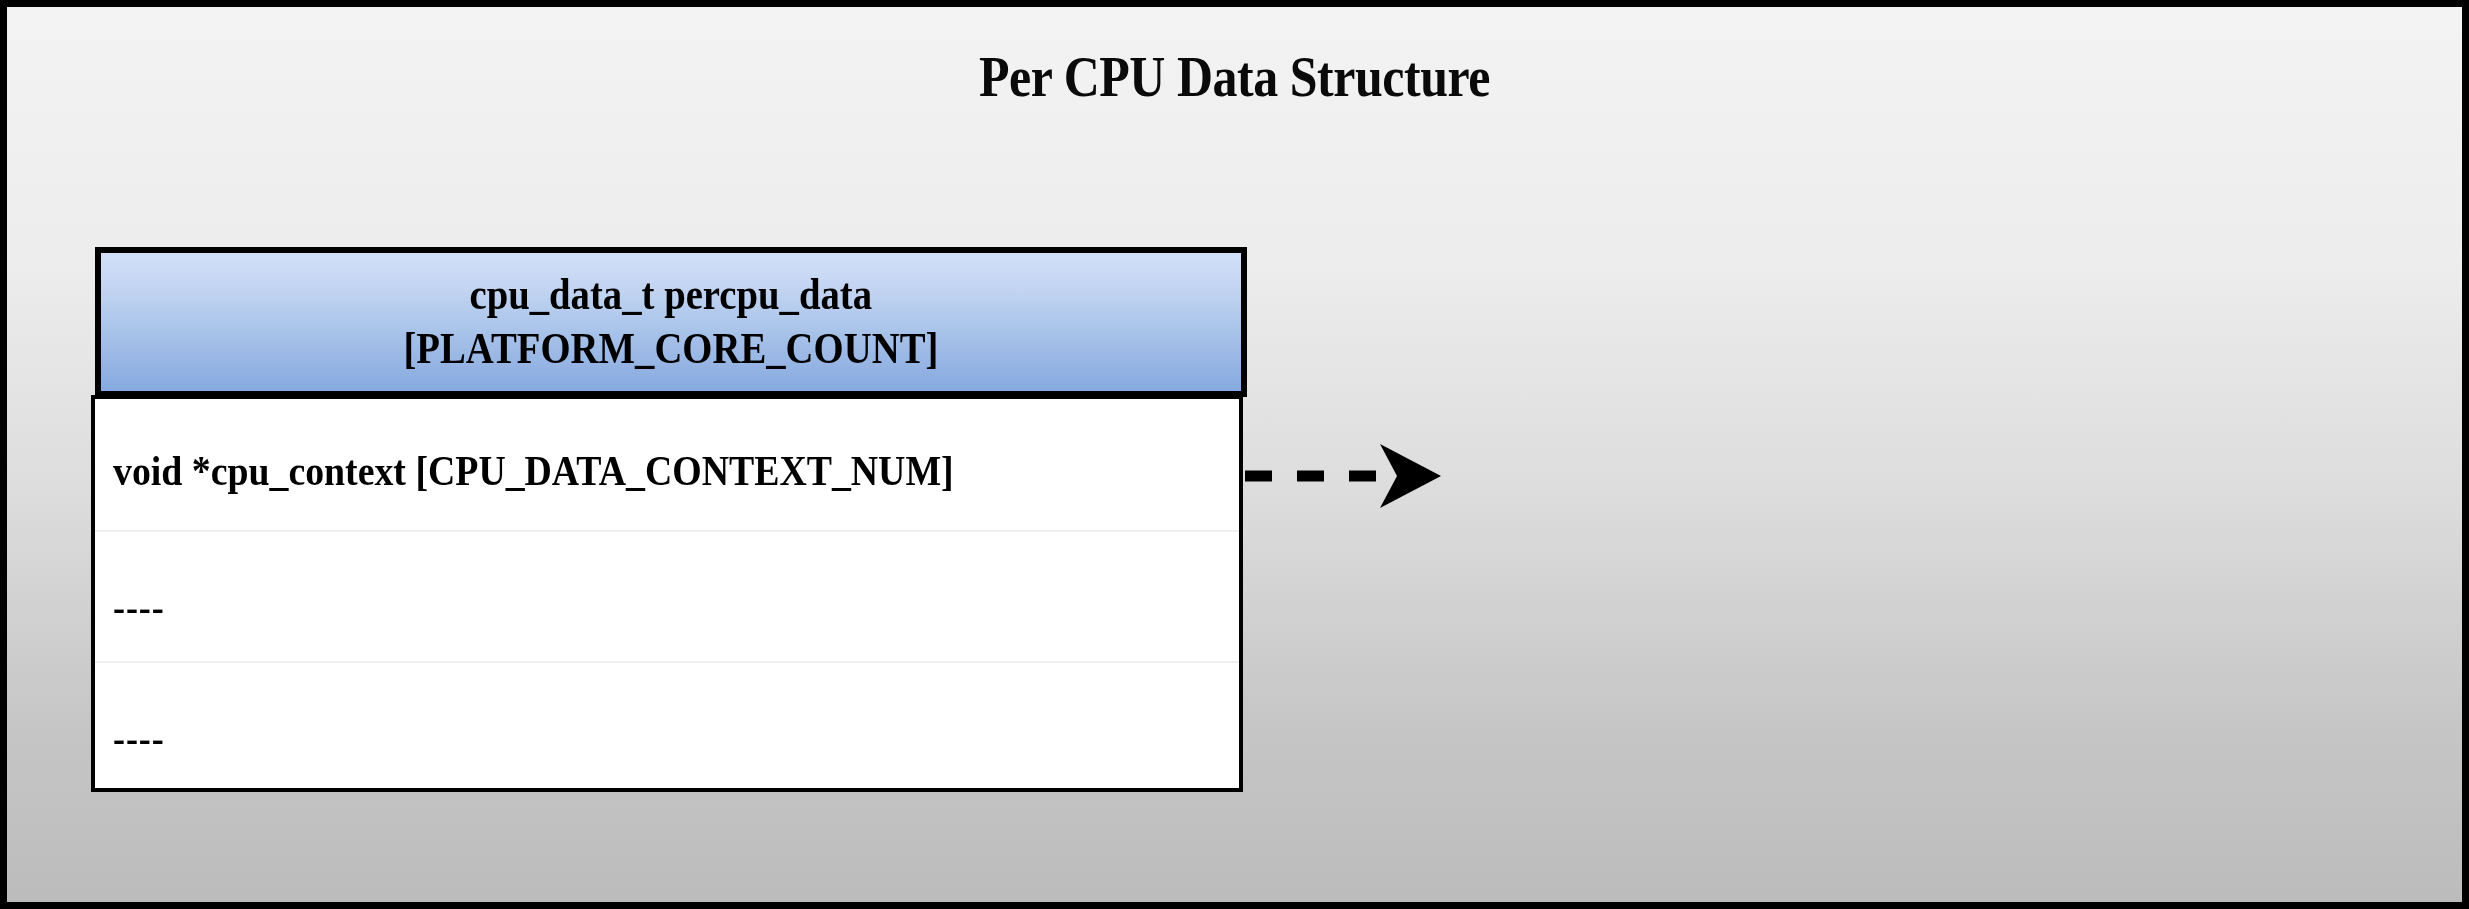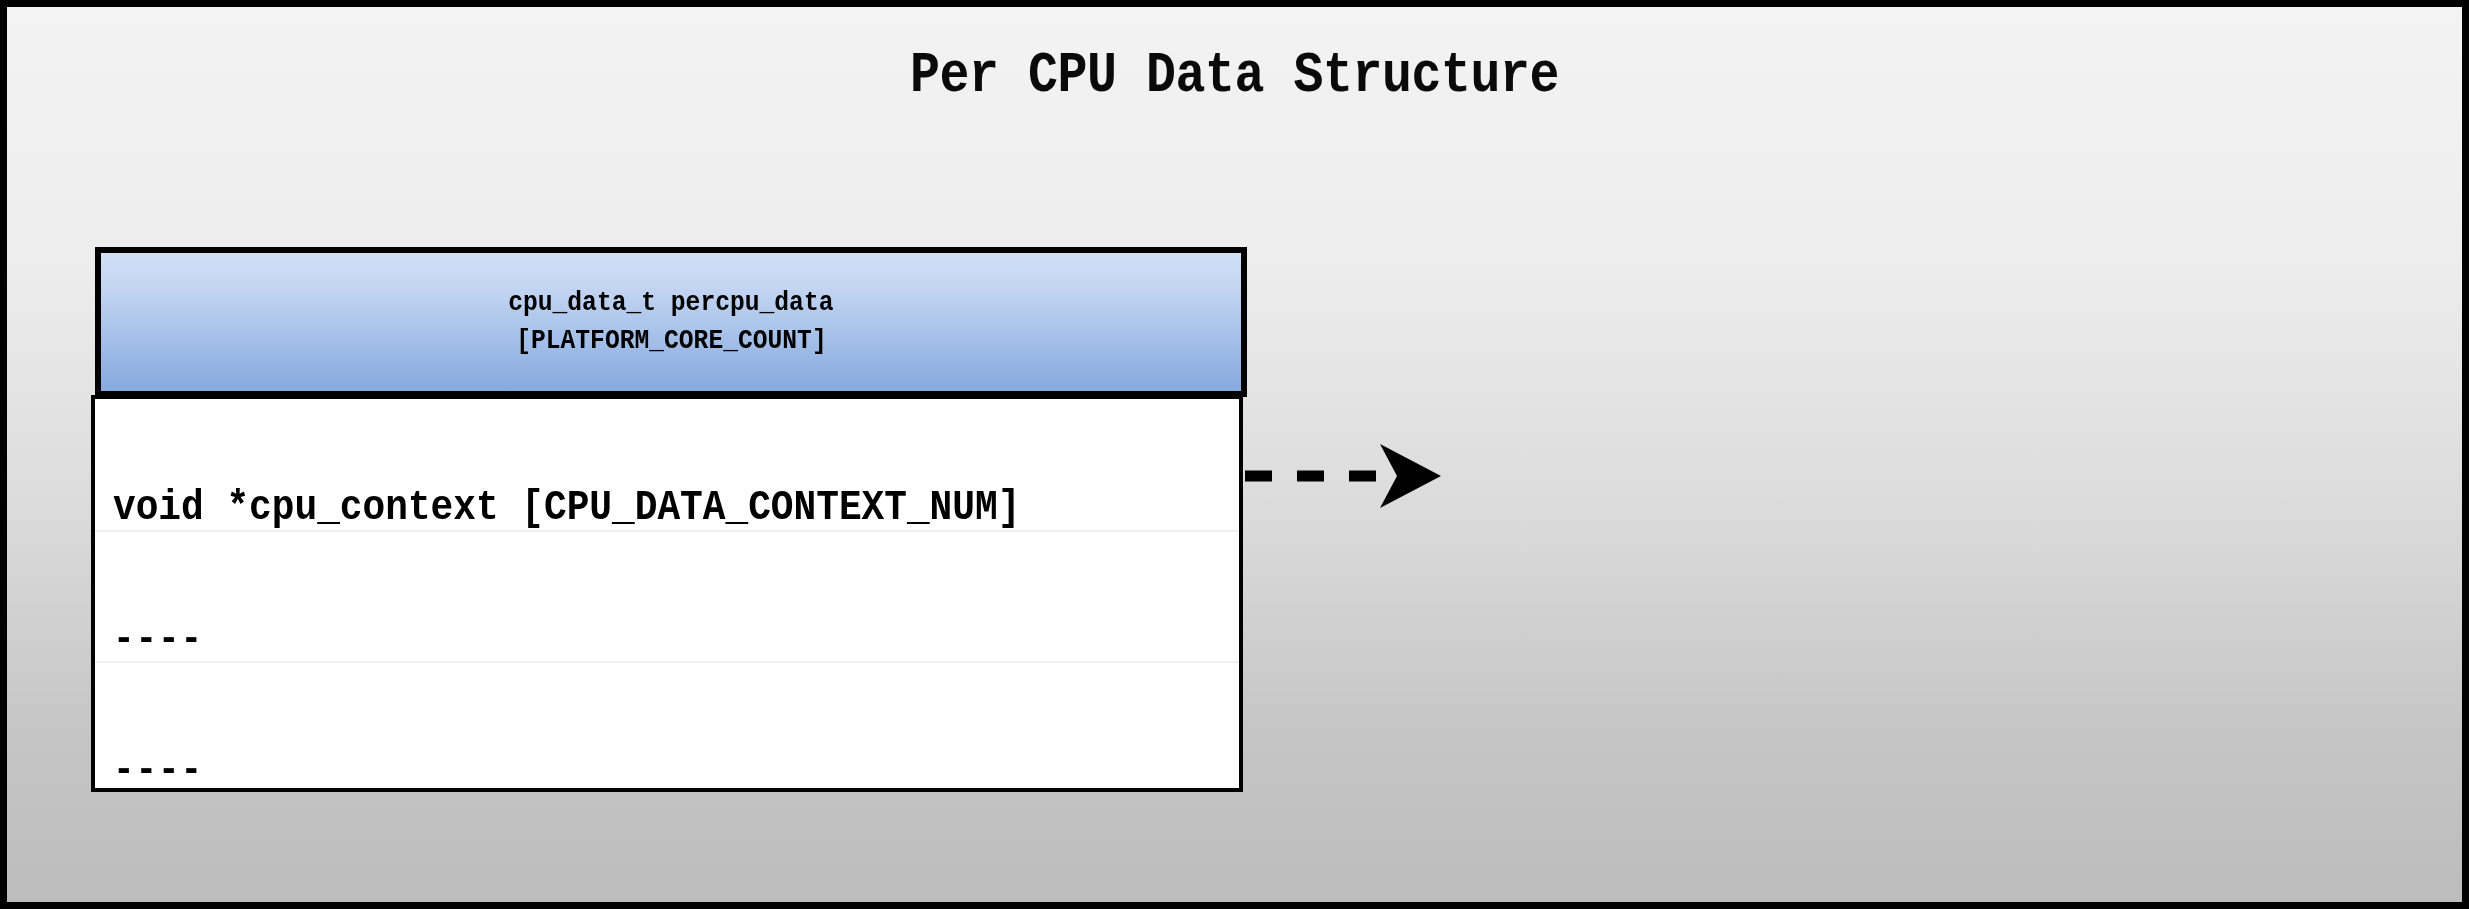--- a/index.html
+++ b/index.html
@@ -10,21 +10,21 @@
   }
 
   .canvas {
     position: relative;
     width: 2469px;
     height: 909px;
     box-sizing: border-box;
     border: 7px solid #000000;
     background: linear-gradient(180deg, #f3f3f3 0%, #ededed 28%, #dcdcdc 55%, #c6c6c6 80%, #bcbcbc 100%);
     overflow: hidden;
-    font-family: Liberation Mono, monospace;
+    font-family: Liberation Serif, serif;
   }
 
   
   .title {
     position: absolute;
     left: 0;
     right: 0;
     top: 36px;
     text-align: center;
     font-size: 58px;
@@ -49,21 +49,21 @@
     width: 1152px;
     height: 150px;
     border: 6px solid #000000;
     background: linear-gradient(180deg, #d2e0f7 0%, #c3d5f2 25%, #aac4ea 55%, #96b5e4 80%, #86a9de 100%);
     display: flex;
     flex-direction: column;
     align-items: center;
     justify-content: center;
     text-align: center;
     font-weight: bold;
-    font-size: 28px;
+    font-size: 44px;
     line-height: 1.0;
     color: #000000;
   }
   .struct-header .hl {
     display: block;
     transform: scaleX(0.88);
     white-space: nowrap;
   }
   .struct-header .hl + .hl { margin-top: 10px; }
 
@@ -77,21 +77,21 @@
     border: 4px solid #000000;
     background: #ffffff;
   }
 
   .struct-row {
     box-sizing: border-box;
     position: relative;
     height: 131px;
     padding-left: 18px;
     display: flex;
-    align-items: flex-end;
+    align-items: center;
     overflow: visible;
   }
   .struct-row + .struct-row {
     border-top: 2px solid #efefef;
   }
 
   .struct-row .cell {
     display: block;
     margin-top: 14px;
     white-space: nowrap;

